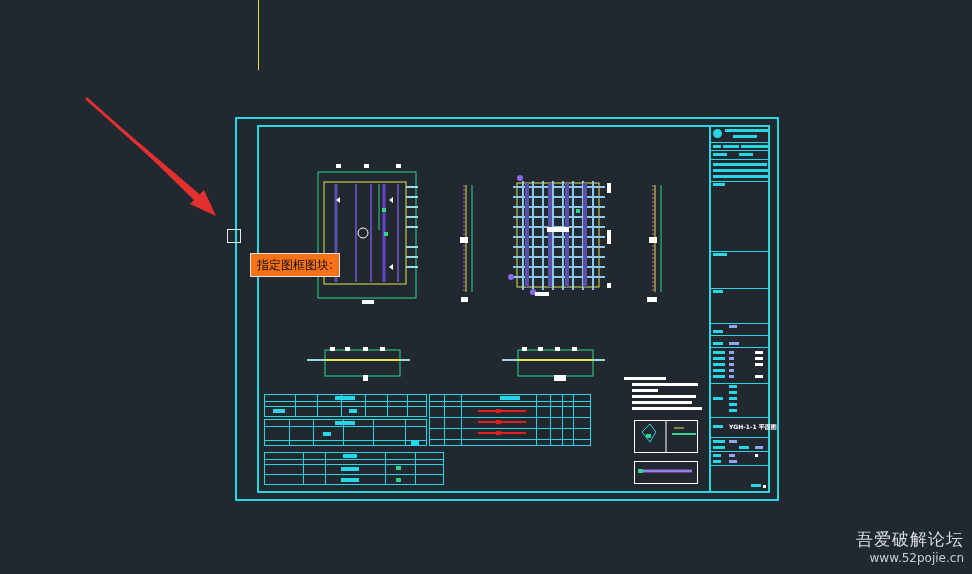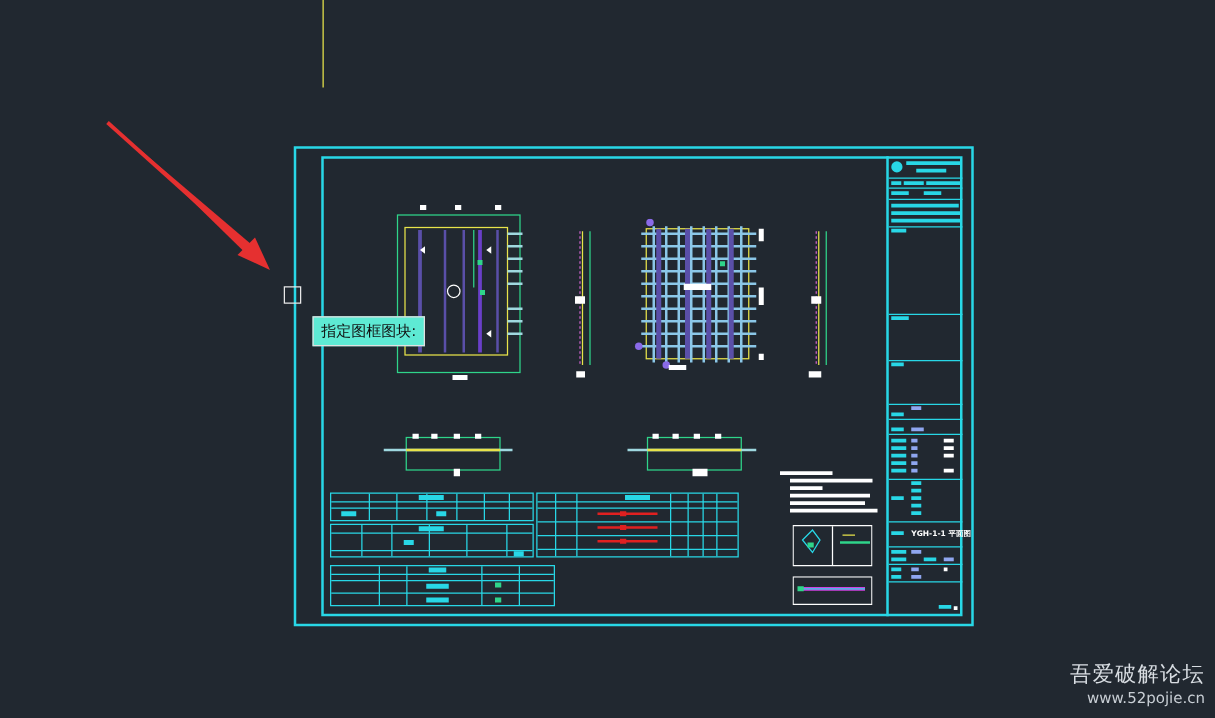--- a/index.html
+++ b/index.html
@@ -6,21 +6,21 @@
   body{width:972px;height:574px;background:#212830;position:relative;overflow:hidden;font-family:"DejaVu Sans",sans-serif;}
   .abs{position:absolute;}
   .outer{left:235px;top:117px;width:544px;height:384px;border:2px solid #28d7e6;box-sizing:border-box;}
   .inner{left:257px;top:125px;width:513px;height:368px;border:2px solid #28d7e6;box-sizing:border-box;}
   .titlecol{left:709px;top:125px;width:61px;height:368px;border-left:2px solid #28d7e6;box-sizing:border-box;}
   .tb-line{position:absolute;left:0;right:0;height:1px;background:#28d7e6;}
   .tb-fill{position:absolute;background:#28d7e6;height:3px;}
   .tb-blue{position:absolute;background:#8fa6f0;height:3px;}
   .tb-white{position:absolute;background:#ffffff;height:3px;}
   .cursor-box{left:227px;top:229px;width:14px;height:14px;border:1px solid #e8e8e8;box-sizing:border-box;}
-  .tooltip{left:250px;top:253px;height:24px;padding:0 6px;background:#5eead4;border:1px solid #e0e0e0;color:#111;font-size:12px;line-height:22px;box-sizing:border-box;white-space:nowrap;}
+  .tooltip{left:250px;top:253px;height:24px;padding:0 6px;background:#f97316;border:1px solid #e0e0e0;color:#111;font-size:12px;line-height:22px;box-sizing:border-box;white-space:nowrap;}
   .ycross{left:258px;top:0;width:1px;height:70px;background:#e8e34a;}
   .wm1{right:8px;top:528px;color:#d8dde2;font-size:17px;letter-spacing:1px;}
   .wm2{right:8px;top:551px;color:#c8ced4;font-size:12px;}
   .table{position:absolute;border:1px solid #28d7e6;box-sizing:border-box;}
   .row{position:absolute;left:0;right:0;height:1px;background:#28d7e6;}
   .col{position:absolute;top:0;bottom:0;width:1px;background:#28d7e6;}
   .cell{position:absolute;height:4px;background:#28d7e6;}
   .redbar{position:absolute;height:2px;background:#e02020;}
   .reddot{position:absolute;width:5px;height:4px;background:#e02020;}
   .note{position:absolute;background:#ffffff;height:3px;}

